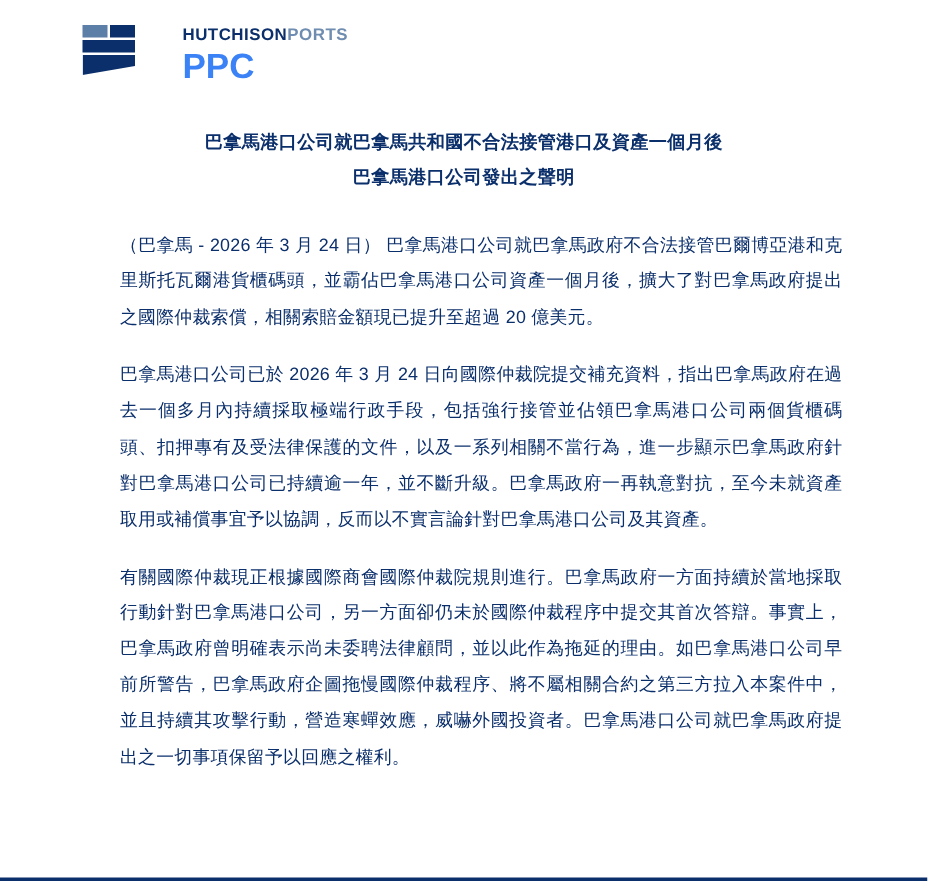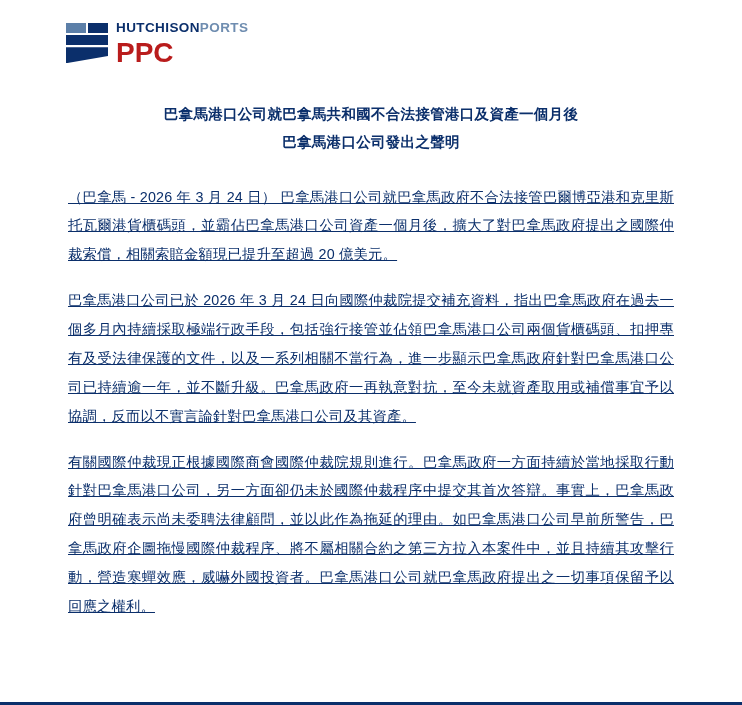--- a/index.html
+++ b/index.html
@@ -22,21 +22,22 @@
     border-bottom: 3px solid #0b2f6b;
   }
   
   .header {
     padding: 20px 0 0 66px;
     height: 66px;
     box-sizing: border-box;
   }
   .logo {
     display: flex;
-    align-items: center;
+    align-items: flex-start;
+    gap: 30px;
   }
   .logo-mark {
     width: 42px;
     height: 40px;
     margin-right: 8px;
     flex: none;
     position: relative;
   }
   .logo-mark .bar {
     position: absolute;
@@ -54,44 +55,43 @@
   .logo-top {
     font-size: 13.5px;
     letter-spacing: 0.4px;
     color: #0b2f6b;
     font-weight: bold;
   }
   .logo-top .light { color: #6f8db0; font-weight: bold; }
   .logo-bottom {
     font-size: 28px;
     font-weight: bold;
-    color: #b91c1c;
+    color: #3b82f6;
     letter-spacing: 0px;
     margin-top: 4px;
   }
   
   .title-block {
     text-align: center;
     color: #0b2f6b;
     font-weight: bold;
     font-size: 14.5px;
     line-height: 1.95;
     margin: 34px 0 0 0;
     letter-spacing: 0.3px;
   }
   .title-block div { white-space: nowrap; }
   
   .body {
-    margin: 26px 68px 0 68px;
+    margin: 26px 68px 0 96px;
     color: #0b2f6b;
     font-size: 14.3px;
     line-height: 2.02;
     text-align: justify;
     letter-spacing: 0.2px;
-    text-decoration: underline;
   }
   .body p {
     margin: 0 0 17px 0;
   }
   .body p.signature {
     font-weight: bold;
     margin-bottom: 22px;
   }
 </style>
 </head>

